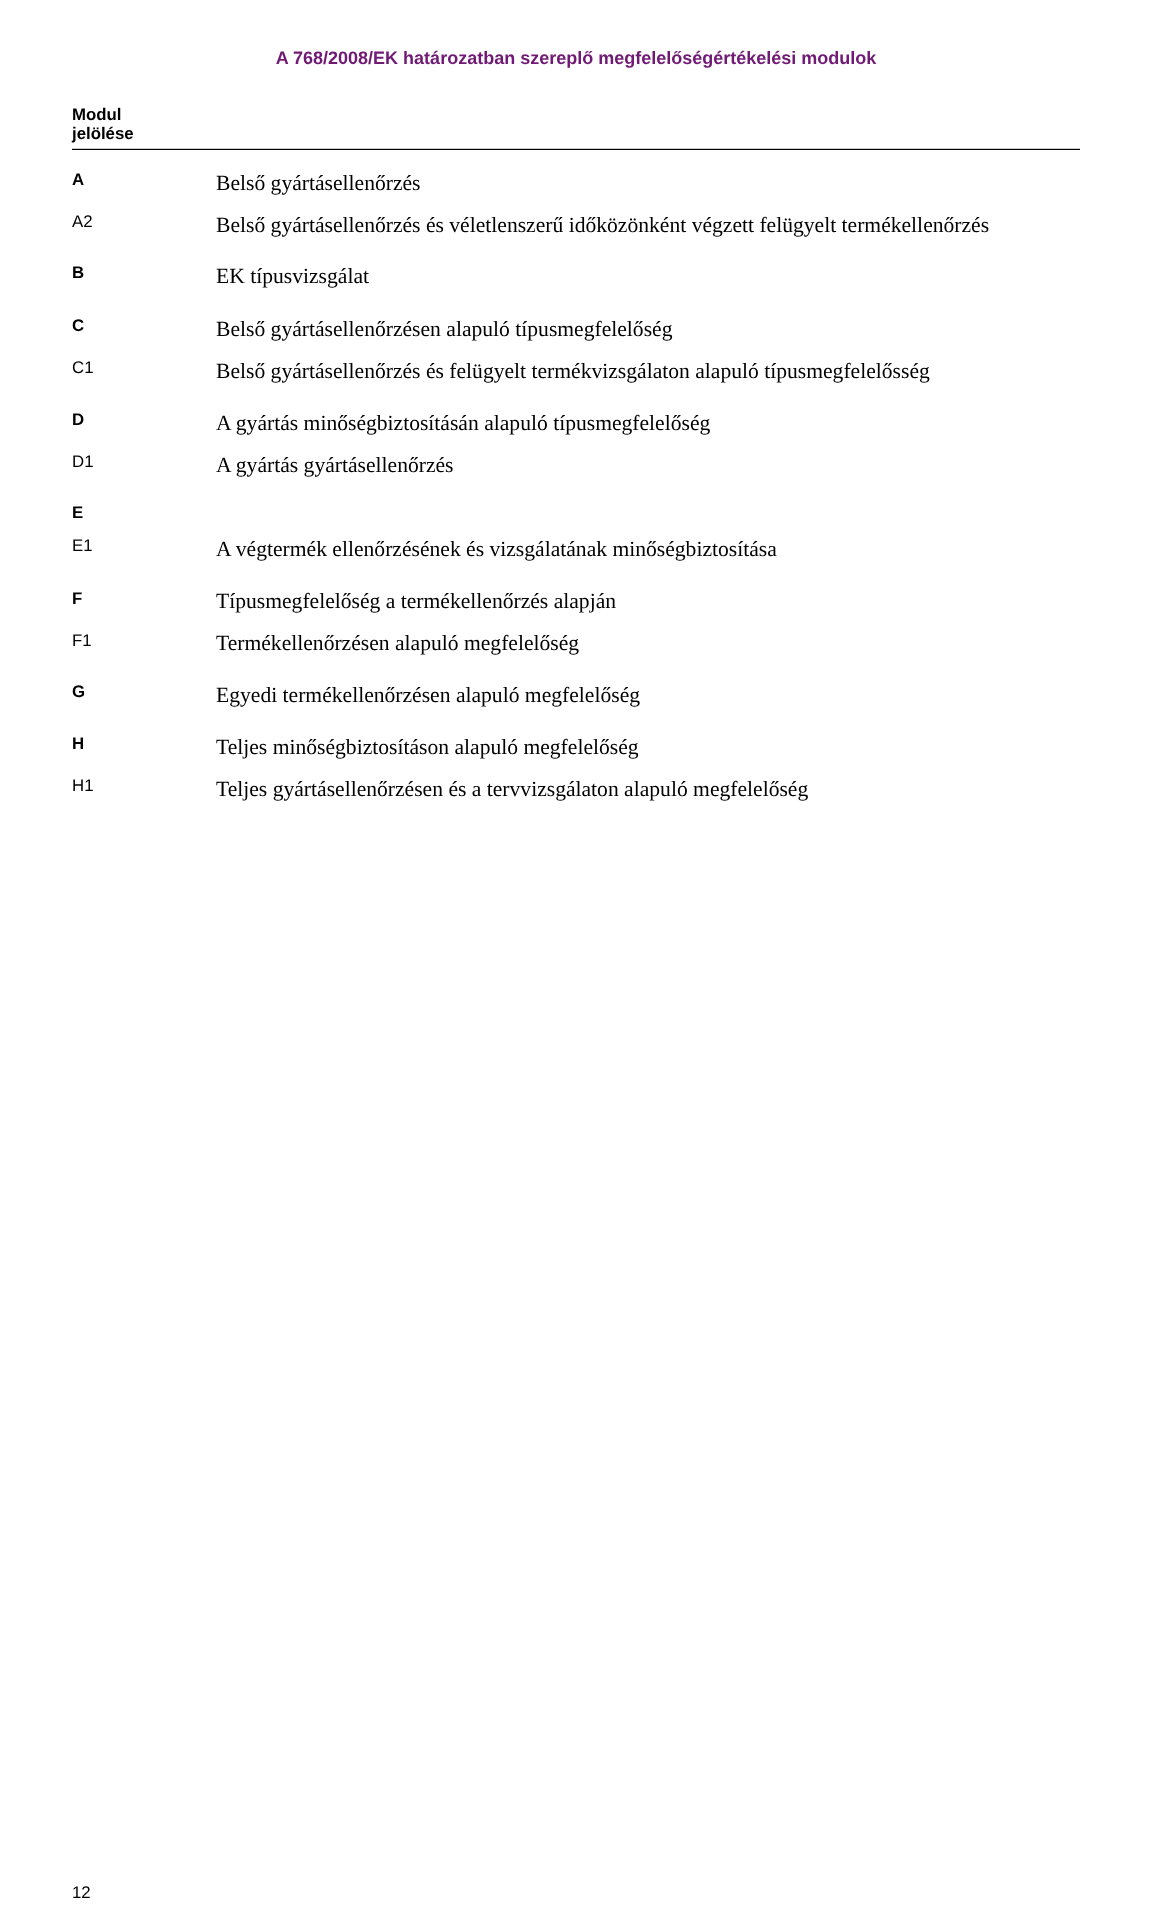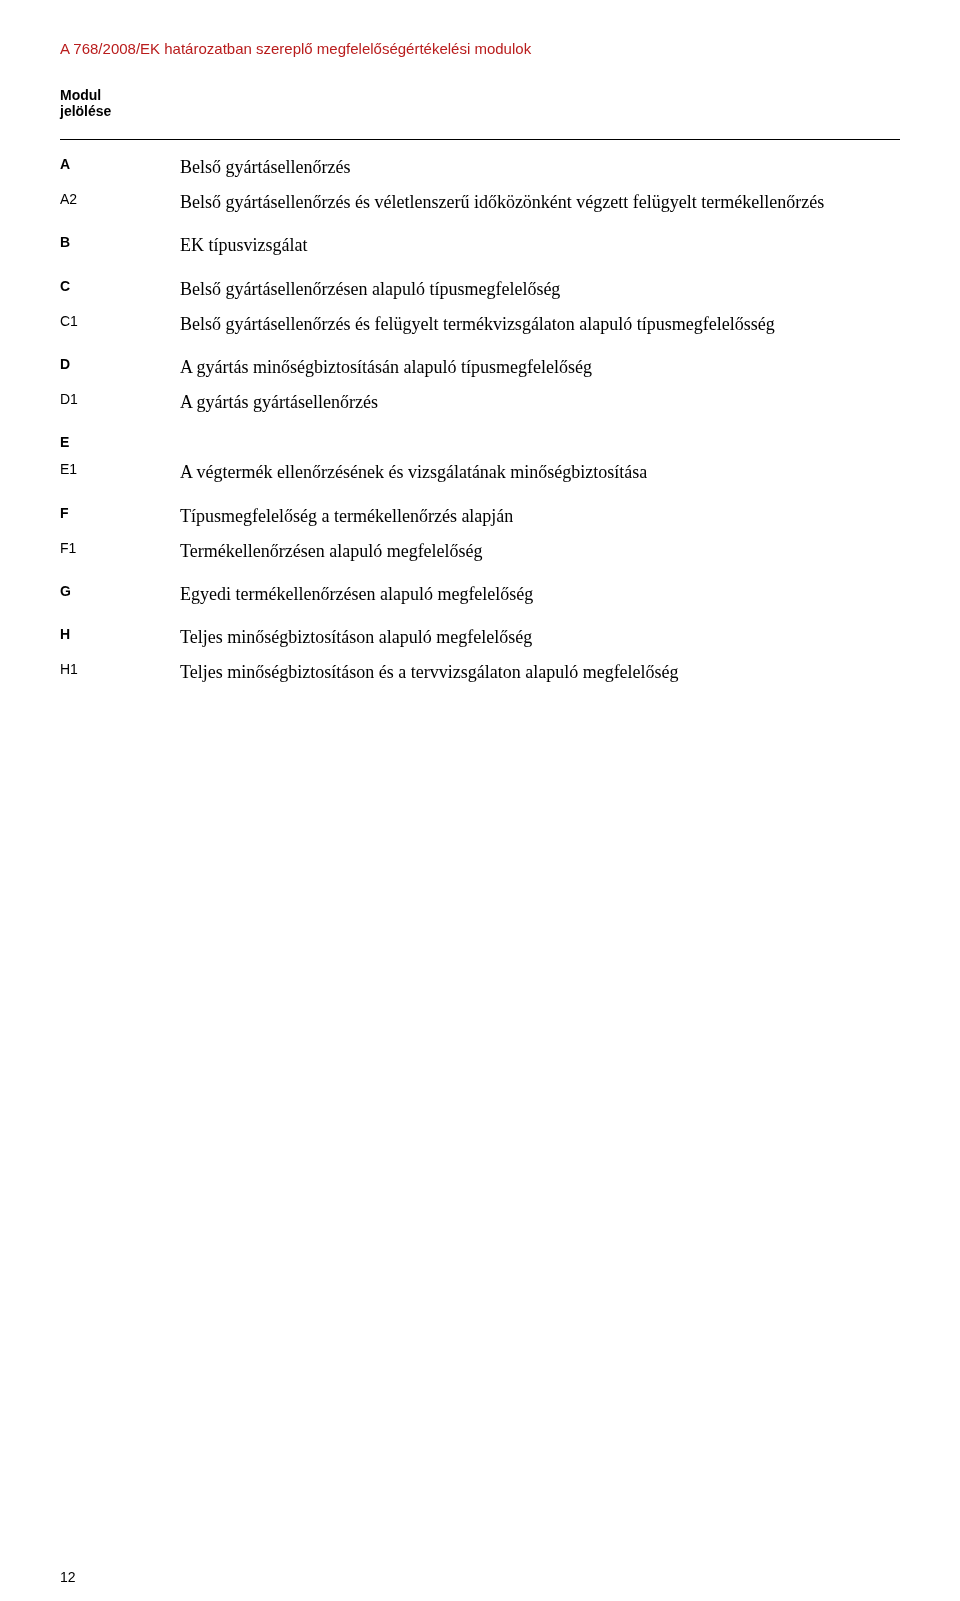--- a/index.html
+++ b/index.html
@@ -17,31 +17,32 @@
       min-height: 1601px;
       position: relative;
     }
 
     .page-container {
       padding: 40px 60px 40px 60px;
     }
 
     .page-title {
       font-size: 15px;
-      font-weight: normal;
+      font-weight: bold;
       margin-bottom: 30px;
-      color: #b91c1c;
+      color: #701a75;
+      text-align: center;
     }
 
     .table-header {
       display: grid;
       grid-template-columns: 120px 1fr;
       margin-bottom: 10px;
       border-bottom: 1px solid #000;
-      padding-bottom: 20px;
+      padding-bottom: 5px;
     }
 
     .col-header {
       font-weight: bold;
       font-size: 14px;
     }
 
     .table-body {
       display: flex;
       flex-direction: column;
@@ -140,19 +141,19 @@
       <div class="table-row group-start">
         <div class="module-label bold">G</div>
         <div class="module-desc">Egyedi termékellenőrzésen alapuló megfelelőség</div>
       </div>
       <div class="table-row group-start">
         <div class="module-label bold">H</div>
         <div class="module-desc">Teljes minőségbiztosításon alapuló megfelelőség</div>
       </div>
       <div class="table-row">
         <div class="module-label">H1</div>
-        <div class="module-desc">Teljes minőségbiztosításon és a tervvizsgálaton alapuló megfelelőség</div>
+        <div class="module-desc">Teljes gyártásellenőrzésen és a tervvizsgálaton alapuló megfelelőség</div>
       </div>
     </div>
 
 </div>
 
 <div class="page-number">12</div>
 
 </body></html>

